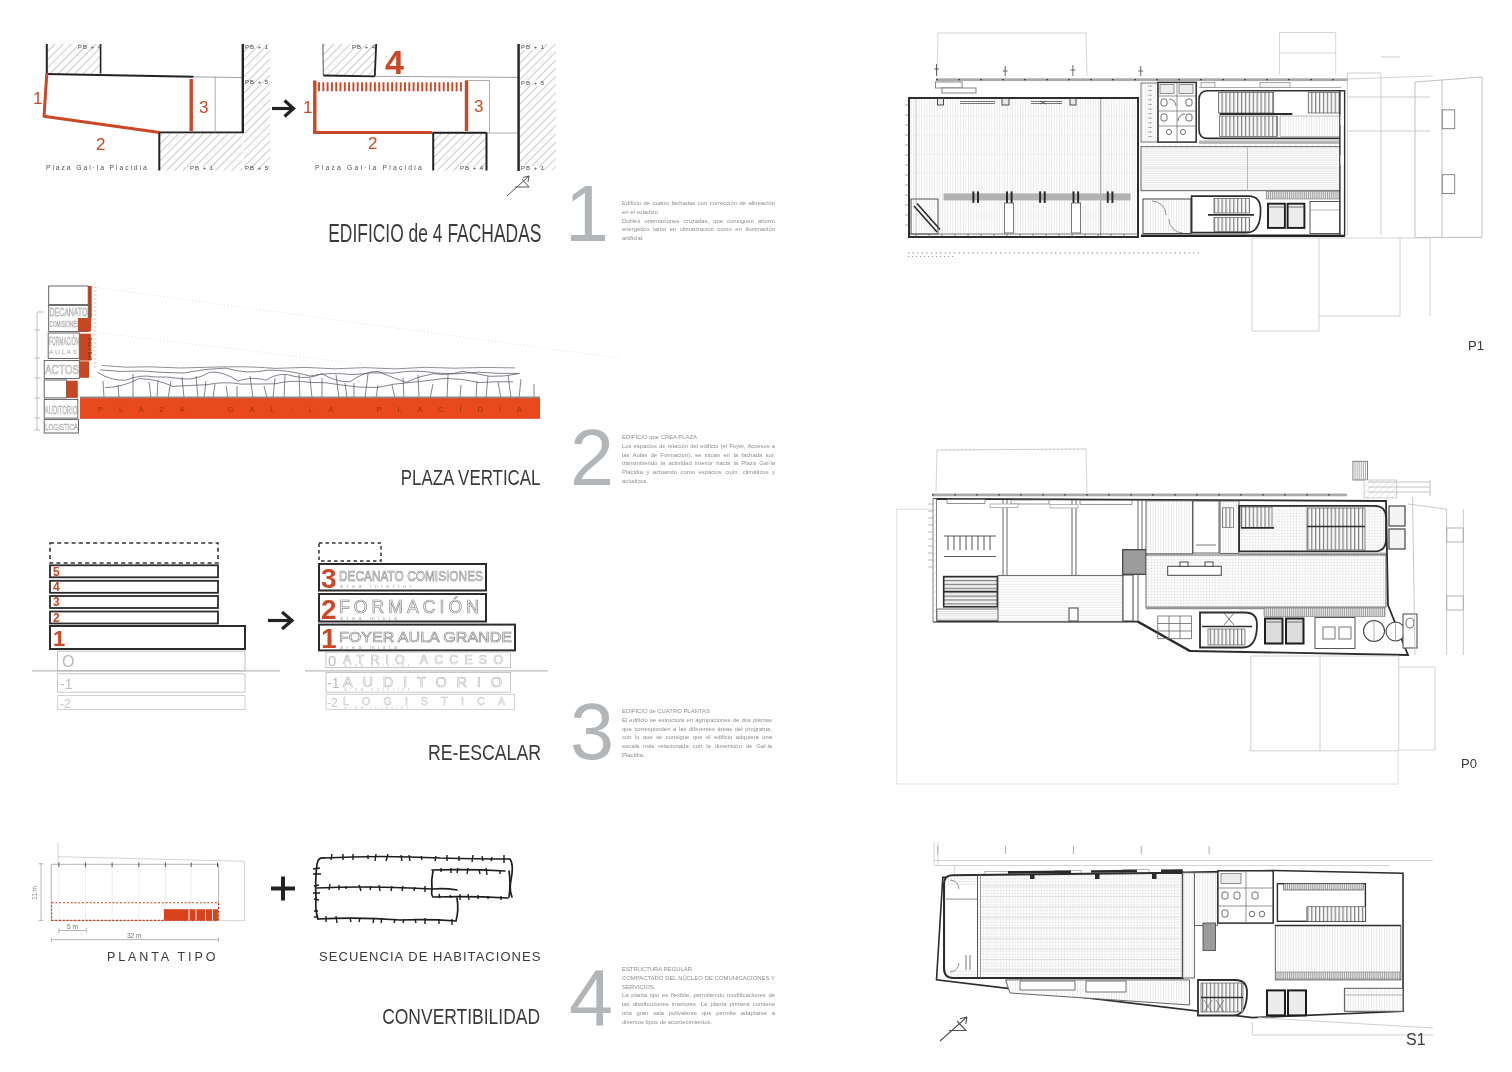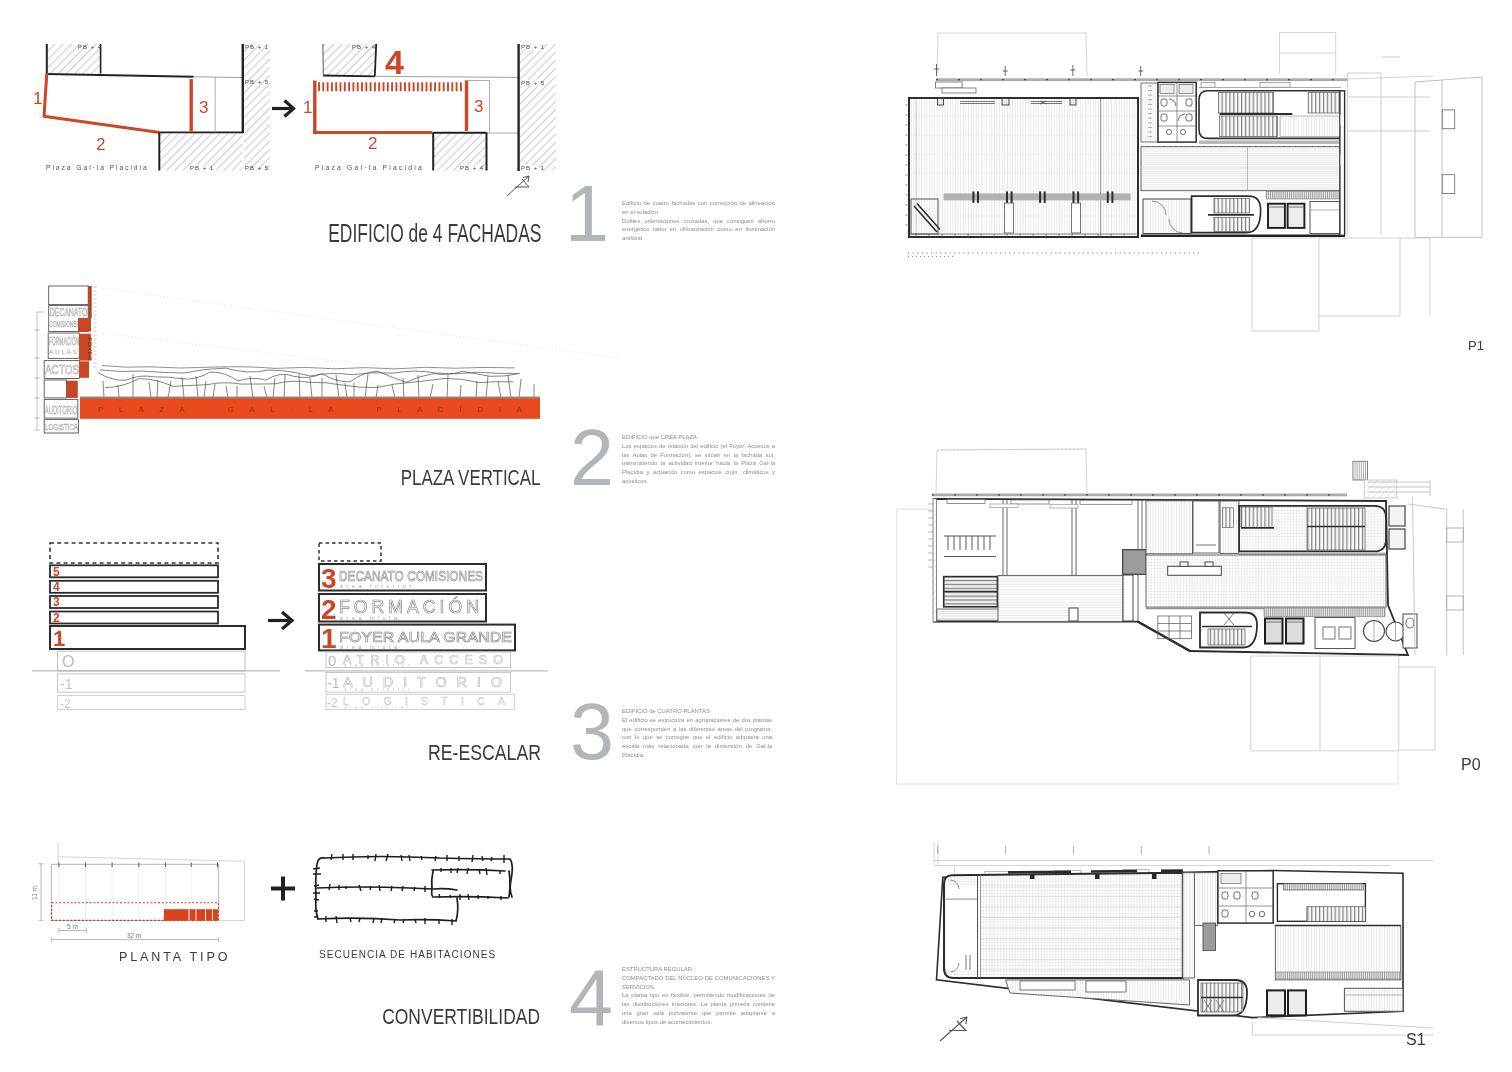--- a/index.html
+++ b/index.html
@@ -441,23 +441,23 @@
 <g stroke="#1d1d1d" stroke-width="1.4" fill="none">
 <path d="M332,14L331,20 M343,14L343,20 M353,14L353,20 M368,15L368,19 M376,14L375,21 M388,14L386,21 M401,15L402,21 M409,15L410,21 M421,16L422,20 M436,16L435,21 M447,15L447,21 M459,16L459,21 M473,15L472,22 M482,16L483,21 M492,17L491,21 M504,15L504,23"></path>
 <path d="M320,28L313,29 M321,34L313,34 M319,45L314,46 M320,53L313,53 M319,60L314,59 M318,71L314,71 M318,77L314,77"></path>
 <path d="M326,76L326,82 M336,76L337,83 M350,78L351,82 M360,78L359,82 M374,78L373,83 M382,78L381,83 M395,79L394,83 M404,79L403,83 M415,79L416,83 M425,78L425,84 M439,79L439,84 M452,79L452,85"></path>
 <path d="M441,28L441,32 M451,28L451,33 M458,28L457,33 M468,28L467,34 M479,29L480,34 M486,28L487,35 M500,30L500,34"></path>
 <path d="M439,54L440,58 M450,55L451,58 M460,54L460,60 M468,54L469,60 M478,55L478,59 M488,56L488,59 M501,56L501,60"></path>
 <path d="M330,44L329,50 M339,45L339,50 M346,46L346,49 M359,45L361,51 M371,46L370,50 M379,45L380,51 M392,46L391,51 M403,46L402,51 M415,47L414,51 M425,46L425,52"></path>
 </g>
 </svg>
 
-<div class="abs title" style="left:107px;top:951px;font-size:12.5px;letter-spacing:2.9px;margin-left:12px;">PLANTA TIPO</div>
-
-<div class="abs title" style="left:319px;top:950px;font-size:10px;letter-spacing:1.05px;">SECUENCIA DE HABITACIONES</div>
+<div class="abs title" style="left:107px;top:951px;font-size:12.5px;letter-spacing:2.9px;">PLANTA TIPO</div>
+
+<div class="abs title" style="left:319px;top:950px;font-size:13px;letter-spacing:1.05px;">SECUENCIA DE HABITACIONES</div>
 
 <div class="abs title" style="right:972px;top:1004.9px;font-size:22.7px;transform:scaleX(0.77);">CONVERTIBILIDAD</div>
 
 <div class="abs bignum" style="left:569px;top:957.6px;">4</div>
 
 <div class="abs ptext" style="left:622px;top:965px;width:153px;">ESTRUCTURA REGULAR.<br>COMPACTADO DEL NÚCLEO DE COMUNICACIONES Y SERVICIOS.<br>La planta tipo es flexible, permitiendo modificaciones de las distribuciones interiores. La planta primera contiene una gran sala polivalente que permite adaptarse a diversos tipos de acontecimientos.</div>
 
 <svg class="abs" id="planP1" style="left:890px;top:20px;" width="622" height="340" viewBox="0 0 622 340">
 <defs>
 <pattern id="avh" width="2.6" height="8" patternUnits="userSpaceOnUse">
@@ -946,21 +946,21 @@
         <path d="M6.7,89.2 L6.7,364 L508,364 L508,331"></path>
         <path d="M6.7,89.2 L42,89.2"></path>
       </g>
 
 <g fill="none" stroke="#c6c6c6" stroke-width="0.8">
         <path d="M360.8,236 L360.8,330.8 L508.8,330.8 L508.8,236 M360.8,236 L508.8,236 M430,236 L430,330.8"></path>
         <path d="M508.8,247 L545,247 L545,330 L508.8,330"></path>
       </g>
 </svg>
 
-<div class="abs title" style="left:1461px;top:757px;font-size:16px;">P0</div>
+<div class="abs title" style="left:1461px;top:757px;font-size:13px;">P0</div>
 
 <svg class="abs" id="planS1" style="left:890px;top:800px;" width="622" height="272" viewBox="0 0 622 272">
 <defs>
 <pattern id="cvh" width="2.6" height="8" patternUnits="userSpaceOnUse">
           <rect width="2.6" height="8" fill="#fff"></rect>
           <line x1="0.5" y1="0" x2="0.5" y2="8" stroke="#dedede" stroke-width="0.7"></line>
         </pattern>
 <pattern id="chh" width="8" height="2.6" patternUnits="userSpaceOnUse">
           <rect width="8" height="2.6" fill="#fff"></rect>
           <line x1="0" y1="0.5" x2="8" y2="0.5" stroke="#dedede" stroke-width="0.7"></line>

